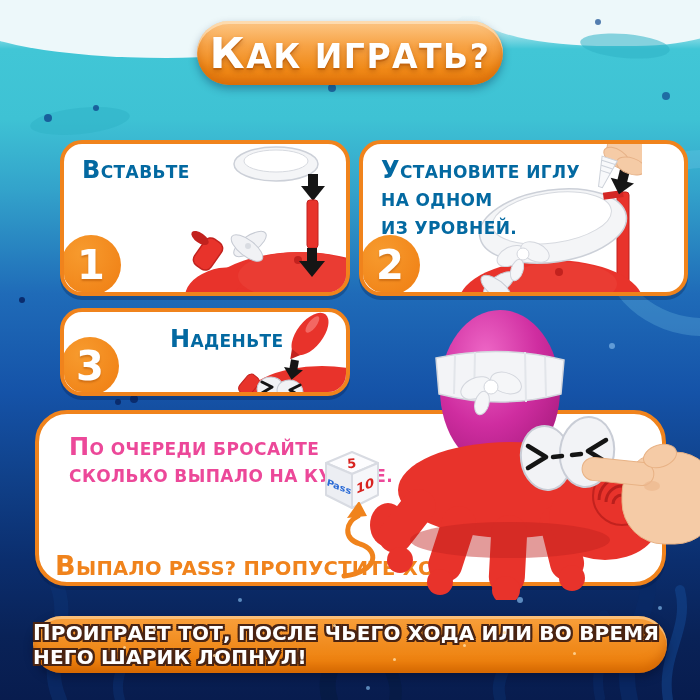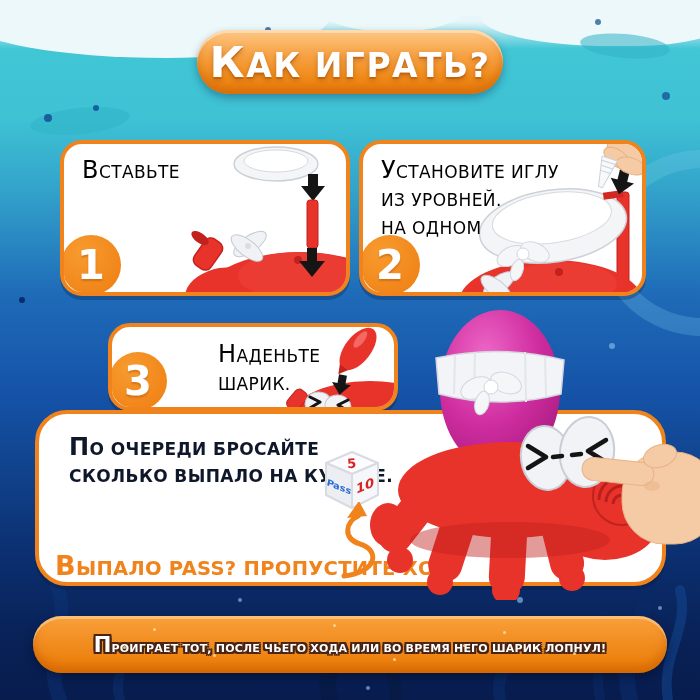--- a/index.html
+++ b/index.html
@@ -14,66 +14,66 @@
   .foam1{left:-30px;top:0;width:360px;height:58px;border-radius:0 0 50% 60%/0 0 46px 40px;}
   .foam2{left:480px;top:0;width:260px;height:46px;border-radius:0 0 40% 50%/0 0 36px 30px;}
   .foam3{left:320px;top:0;width:150px;height:32px;border-radius:0 0 50% 50%/0 0 28px 22px;}
   .foamband{left:0;top:0;width:700px;height:16px;border-radius:0;}
   .tealspot{position:absolute;background:#2fb3c6;opacity:.55;border-radius:50%;z-index:1;}
   .swirl{position:absolute;left:600px;top:150px;width:170px;height:150px;border:18px solid rgba(125,205,235,.25);
     border-radius:50%;z-index:1;}
   .decor-svg{position:absolute;z-index:1;pointer-events:none;}
 
   
-  .title-banner{position:absolute;left:197px;top:30px;width:306px;height:64px;z-index:3;
+  .title-banner{position:absolute;left:197px;top:21px;width:306px;height:64px;z-index:3;
     background:linear-gradient(180deg,#fdc887 0%,#f7a346 38%,#f08a18 75%,#ec7e0e 100%);
     border-radius:34px;display:flex;align-items:center;justify-content:center;
     box-shadow:0 4px 8px rgba(8,30,70,.35), inset 0 3px 0 rgba(255,240,215,.55), inset 0 -6px 10px rgba(198,92,4,.5);}
   .title-banner .t{color:#fff;font-weight:bold;font-size:33px;letter-spacing:1.5px;text-transform:uppercase;
     text-shadow:0 2px 0 rgba(186,88,6,.55),0 3px 5px rgba(130,55,0,.4);}
   .title-banner .t::first-letter{font-size:43px;}
 
   
   .card{position:absolute;background:#fff;border:4px solid #f0831c;border-radius:22px;z-index:3;
     box-shadow:0 4px 0 rgba(5,20,60,.28);overflow:hidden;}
   .card1{left:60px;top:140px;width:282px;height:148px;}
-  .card2{left:359px;top:140px;width:279px;height:148px;}
-  .card3{left:60px;top:323px;width:282px;height:80px;margin-left:48px;}
+  .card2{left:359px;top:140px;width:279px;height:148px;padding-left:42px;}
+  .card3{left:60px;top:308px;width:282px;height:80px;}
   .card4{left:35px;top:410px;width:623px;height:168px;border-radius:32px;}
   .card-art{position:absolute;inset:0;z-index:1;pointer-events:none;}
-  .step-text{position:absolute;left:18px;top:12px;z-index:2;font-weight:normal;font-size:17px;line-height:28px;
-    letter-spacing:.4px;color:#000000;text-transform:uppercase;}
+  .step-text{position:absolute;left:18px;top:12px;z-index:2;font-weight:bold;font-size:17px;line-height:28px;
+    letter-spacing:.4px;color:#0369a1;text-transform:uppercase;}
   .step-text .ln{display:block;}
   .step-text .ln:first-child::first-letter{font-size:24px;}
   .card3 .step-text{left:106px;top:13px;}
   .badge{position:absolute;left:-3px;bottom:-3px;width:60px;height:60px;border-radius:50%;z-index:3;
     background:radial-gradient(circle at 35% 30%,#f79b2e,#ef7d12);color:#fff;display:flex;align-items:center;
     justify-content:center;font-size:40px;font-weight:bold;text-shadow:0 2px 2px rgba(160,70,0,.4);}
   .card3 .badge{width:58px;height:58px;}
 
   
   .rules-text{position:absolute;left:30px;top:20px;z-index:2;font-weight:bold;font-size:17px;line-height:27px;
-    letter-spacing:.4px;color:#0f172a;text-transform:uppercase;}
+    letter-spacing:.4px;color:#ec4899;text-transform:uppercase;}
   .rules-text .ln{display:block;}
   .rules-text .ln:first-child::first-letter{font-size:24px;}
   .pass-note{position:absolute;left:16px;top:136px;z-index:2;font-weight:bold;font-size:19.5px;color:#f0831c;
     letter-spacing:.3px;text-transform:uppercase;}
   .pass-note::first-letter{font-size:27px;}
   .dice-svg{position:absolute;left:283px;top:36px;z-index:2;}
   .arrow-svg{position:absolute;left:295px;top:88px;z-index:2;}
 
   
   .octo-wrap{position:absolute;left:360px;top:290px;width:340px;height:310px;z-index:6;pointer-events:none;}
 
   
   .footer-banner{position:absolute;left:33px;top:616px;width:634px;height:57px;z-index:3;border-radius:29px;
     background:linear-gradient(180deg,#f9a03c 0%,#f08a1c 55%,#ee7c04 100%);
     display:flex;align-items:center;justify-content:center;
     box-shadow:0 4px 8px rgba(4,12,40,.5), inset 0 3px 0 rgba(255,230,190,.45), inset 0 -7px 10px rgba(190,86,0,.5);}
-  .footer-banner .t{color:#fff;font-weight:bold;font-size:11px;letter-spacing:.2px;text-transform:uppercase;
+  .footer-banner .t{color:#fff;font-weight:bold;font-size:20px;letter-spacing:.2px;text-transform:uppercase;
     text-shadow:-2px -2px 0 #4a2412,2px -2px 0 #4a2412,-2px 2px 0 #4a2412,2px 2px 0 #4a2412,
       0 -2px 0 #4a2412,0 2px 0 #4a2412,-2px 0 0 #4a2412,2px 0 0 #4a2412;}
   .footer-banner .t::first-letter{font-size:21px;}
   .sp{position:absolute;width:3px;height:3px;border-radius:50%;background:#ffd9a0;opacity:.85;}
 </style>
 </head>
 <body>
 
 <div class="stage">
 
@@ -207,22 +207,22 @@
       </g>
       <g transform="translate(243,26) rotate(18)">
         <polygon points="-8,-12 8,-12 2,18 -2,18" fill="#f8f9fb" stroke="#ccd1d9"></polygon>
         <line x1="-7" y1="-8" x2="7" y2="-8" stroke="#ccd1d9"></line>
         <line x1="-6" y1="-3" x2="6" y2="-3" stroke="#ccd1d9"></line>
         <line x1="-5" y1="2" x2="5" y2="2" stroke="#ccd1d9"></line>
       </g>
     </svg>
     <div class="step-text">
       <span class="ln">Установите иглу</span>
+      <span class="ln">на одном</span>
       <span class="ln">из уровней.</span>
-      <span class="ln">на одном</span>
     </div>
     <div class="badge">2</div>
   </div>
 
   <div class="card card3">
     <svg class="card-art" width="282" height="80" viewBox="0 0 282 80">
       <g>
         <ellipse cx="258" cy="94" rx="82" ry="40" fill="#e8332b"></ellipse>
         <ellipse cx="203" cy="84" rx="27" ry="15" transform="rotate(-18 203 84)" fill="#e8332b"></ellipse>
         <rect x="178" y="62" width="14" height="22" rx="5" transform="rotate(40 185 73)" fill="#e8332b" stroke="#c2221e"></rect>
@@ -240,21 +240,20 @@
         <ellipse cx="-4" cy="-9" rx="4" ry="10" fill="#f4726c" opacity=".85"></ellipse>
         <polygon points="-5,23 5,23 0,32" fill="#c2221e"></polygon>
       </g>
       <g transform="translate(231,48) rotate(10) scale(.8)" fill="#151515">
         <rect x="-5" y="0" width="10" height="12"></rect>
           <polygon points="-12,11 12,11 0,25"></polygon>
       </g>
     </svg>
     <div class="step-text">
       <span class="ln">Наденьте</span>
-      <span class="ln">шарик.</span>
     </div>
     <div class="badge">3</div>
   </div>
 
   <div class="card card4">
     <div class="rules-text">
       <span class="ln">По очереди бросайте</span>
       <span class="ln">сколько выпало на кубике.</span>
     </div>
     <div class="pass-note">Выпало Pass? Пропустите ход.</div>

